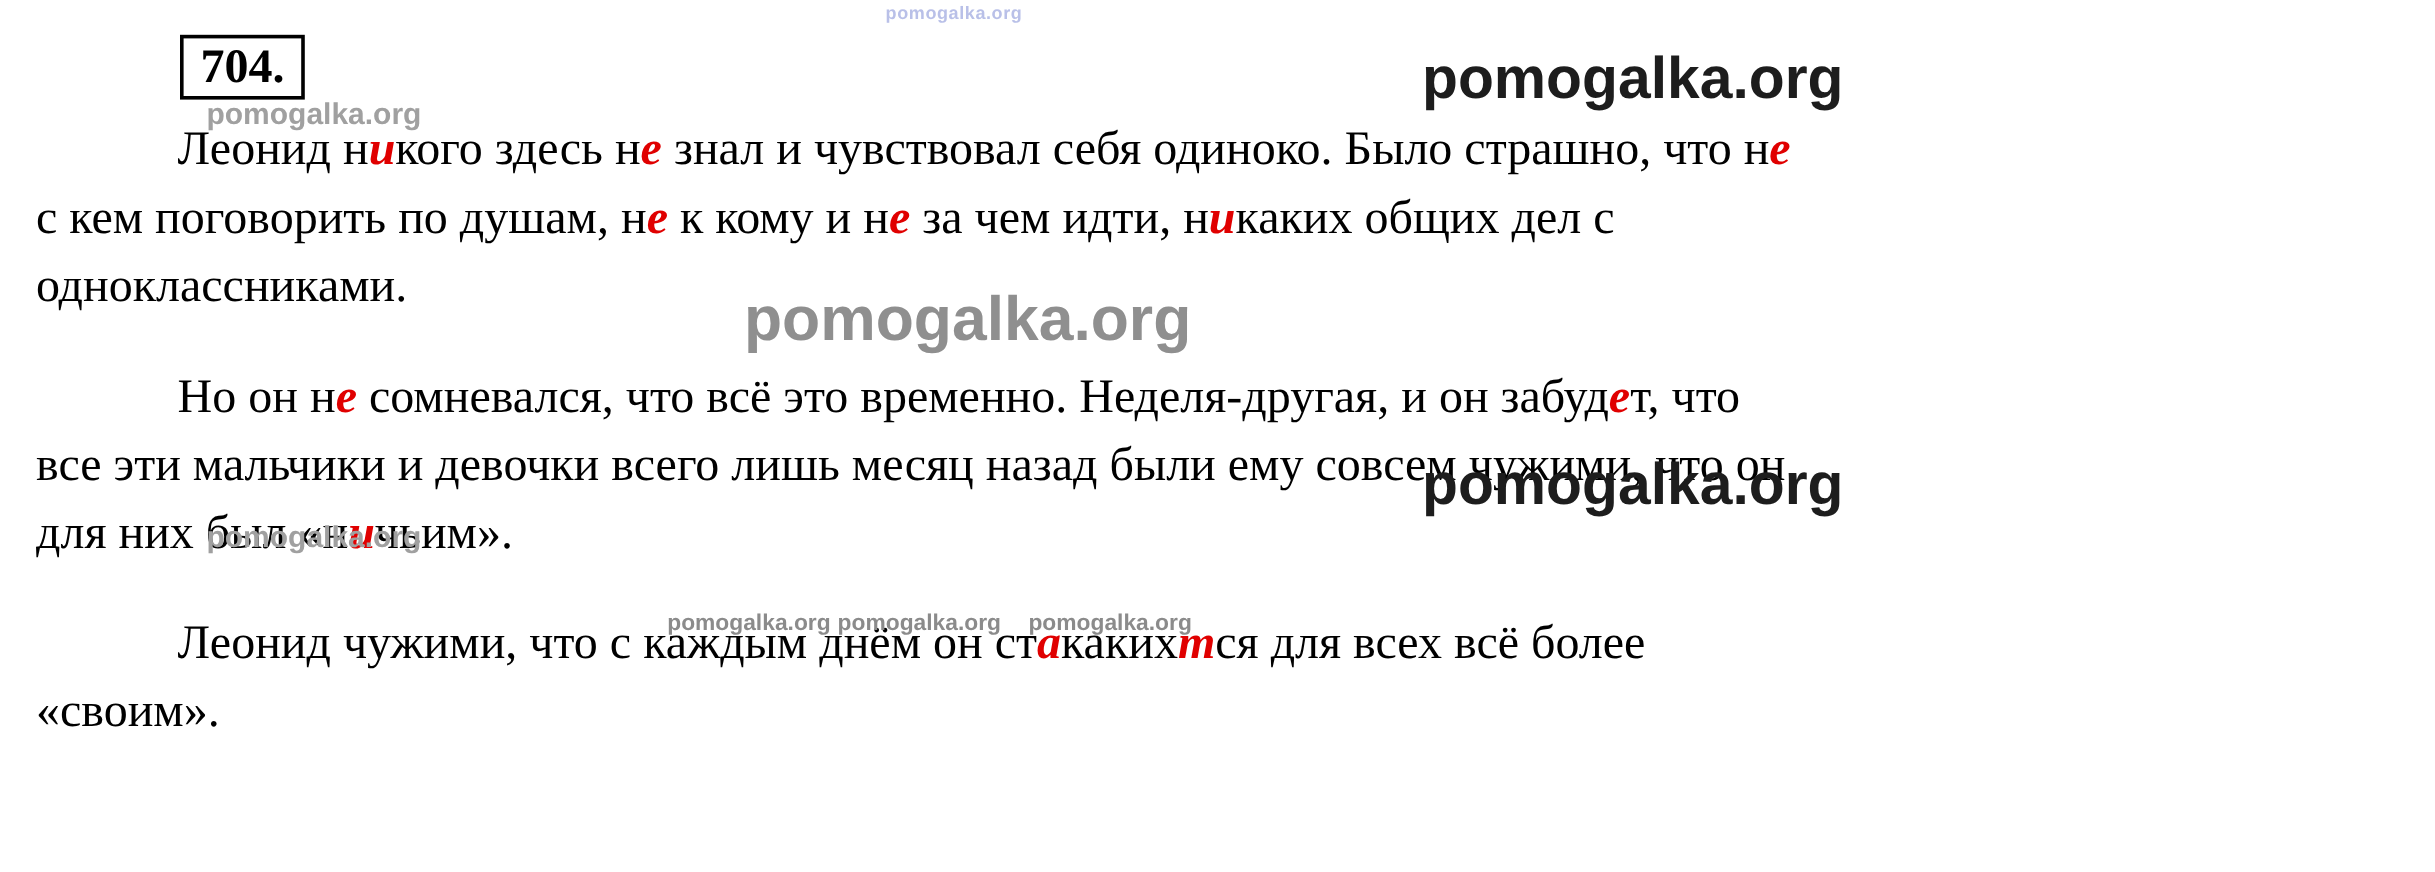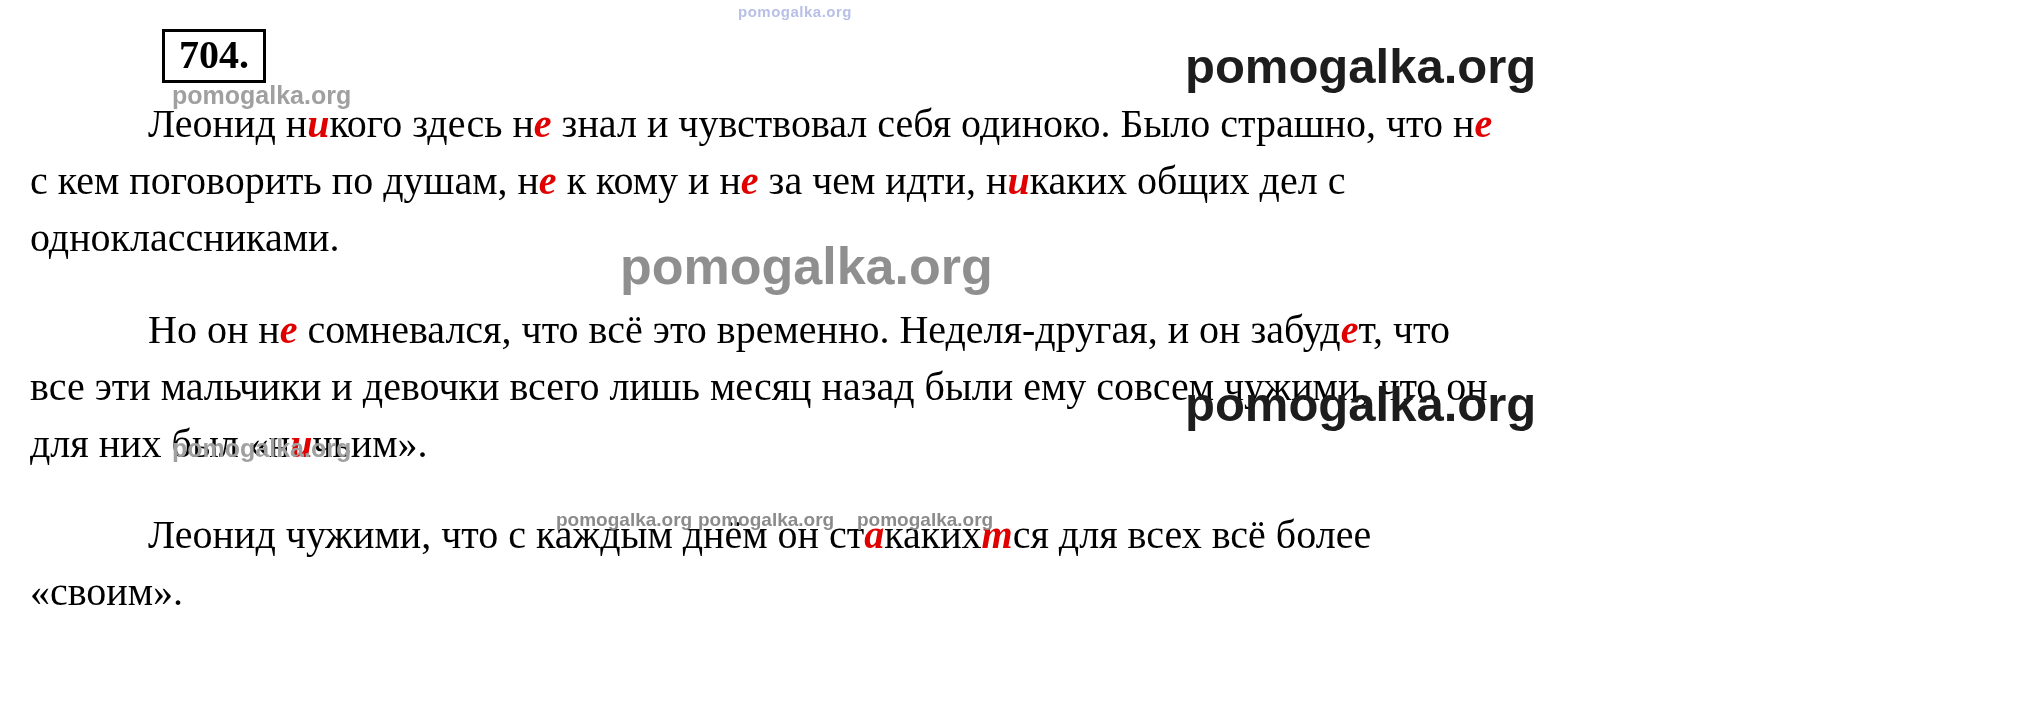--- a/index.html
+++ b/index.html
@@ -43,21 +43,21 @@
     font-size: 49px;
   }
   .wm-huge-grey {
     color: #8f8f8f;
     font-size: 52px;
   }
 
   
   .ex-number {
     position: absolute;
-    left: 162px;
+    left: 150px;
     top: 29px;
     border: 3px solid #000;
     padding: 2px 14px 4px 14px;
     font-family: "Liberation Serif", serif;
     font-size: 40px;
     font-weight: bold;
     line-height: 1.05;
     background: transparent;
   }
 

